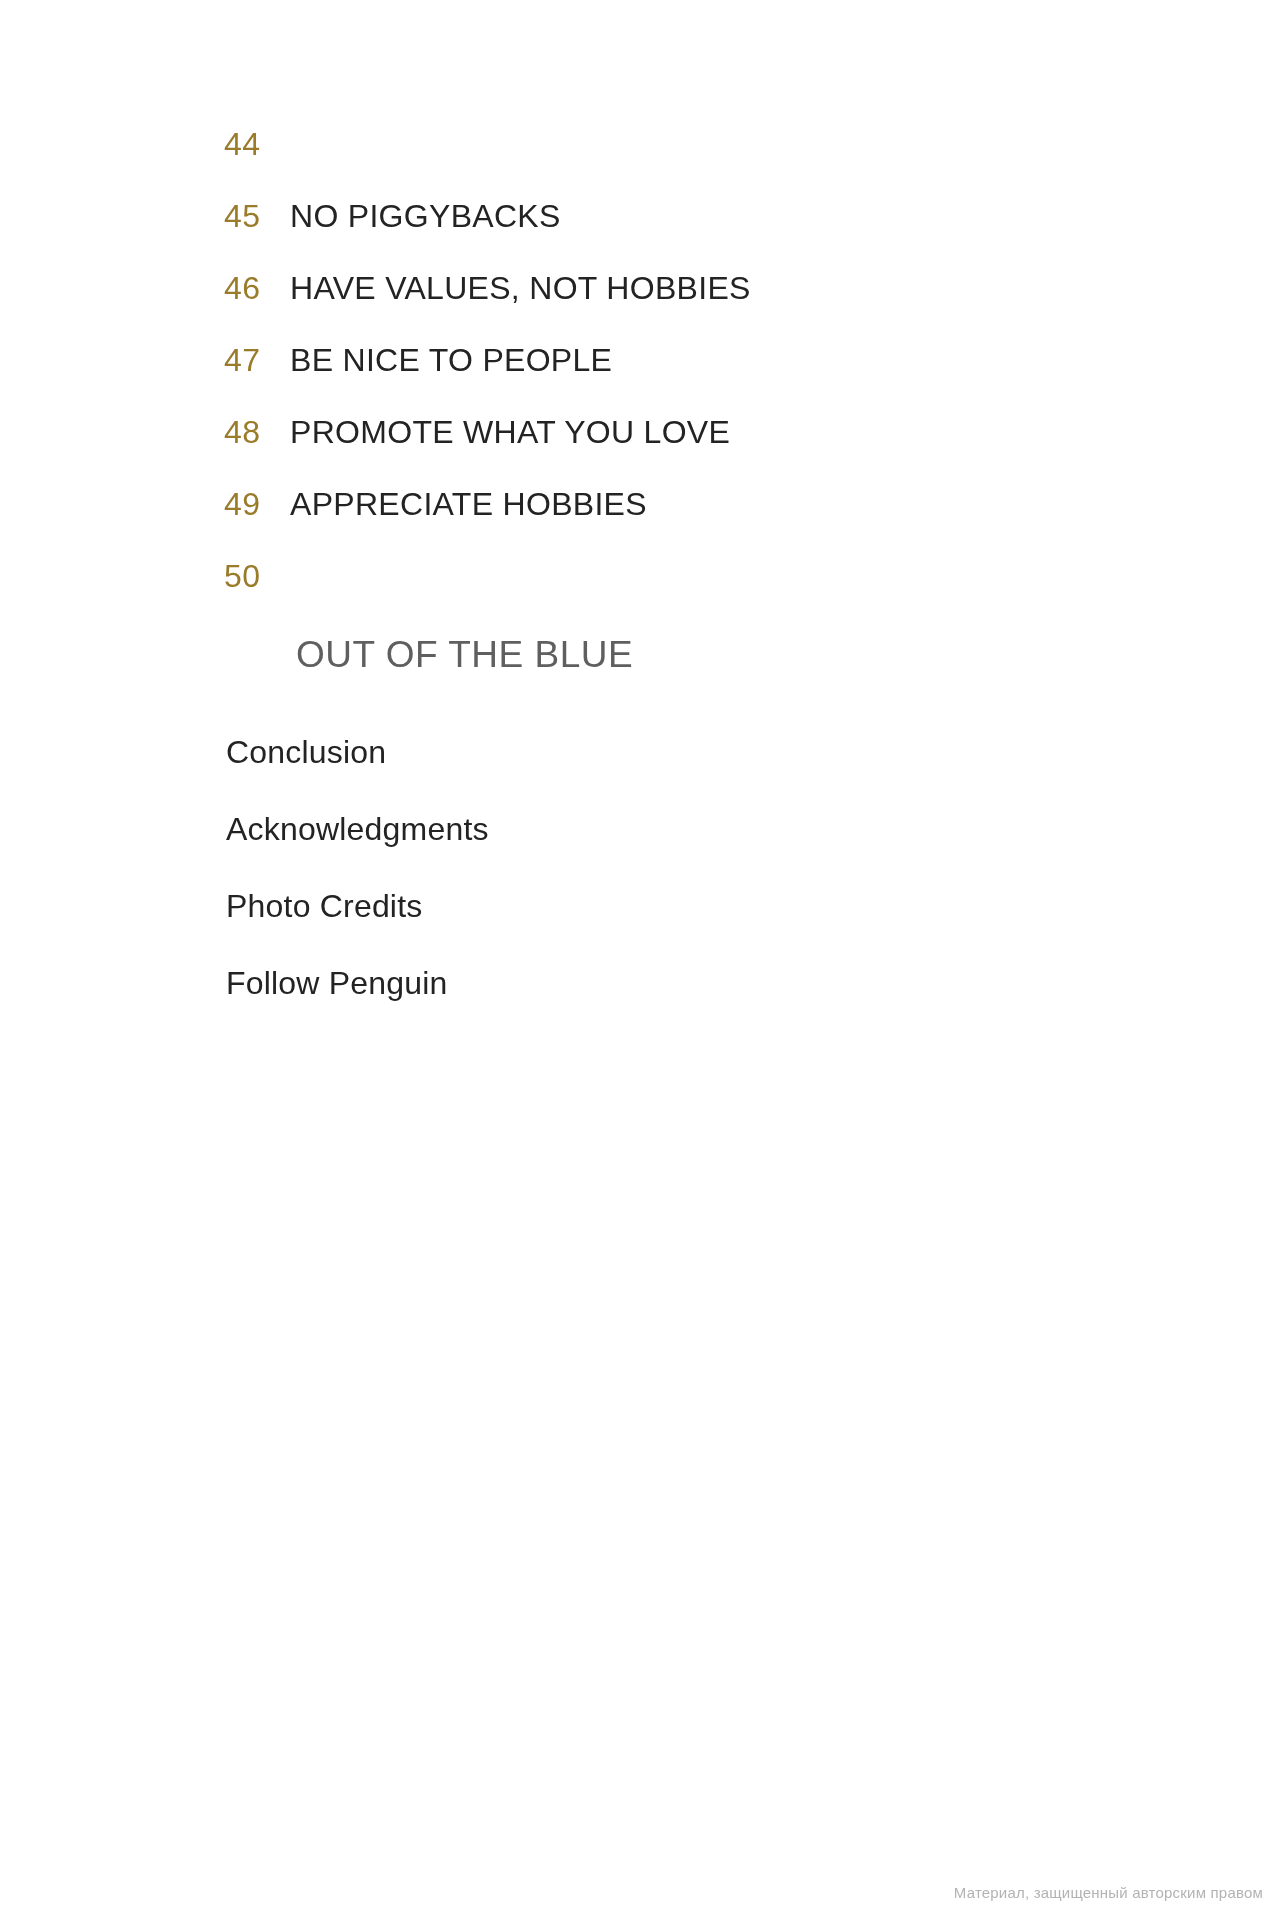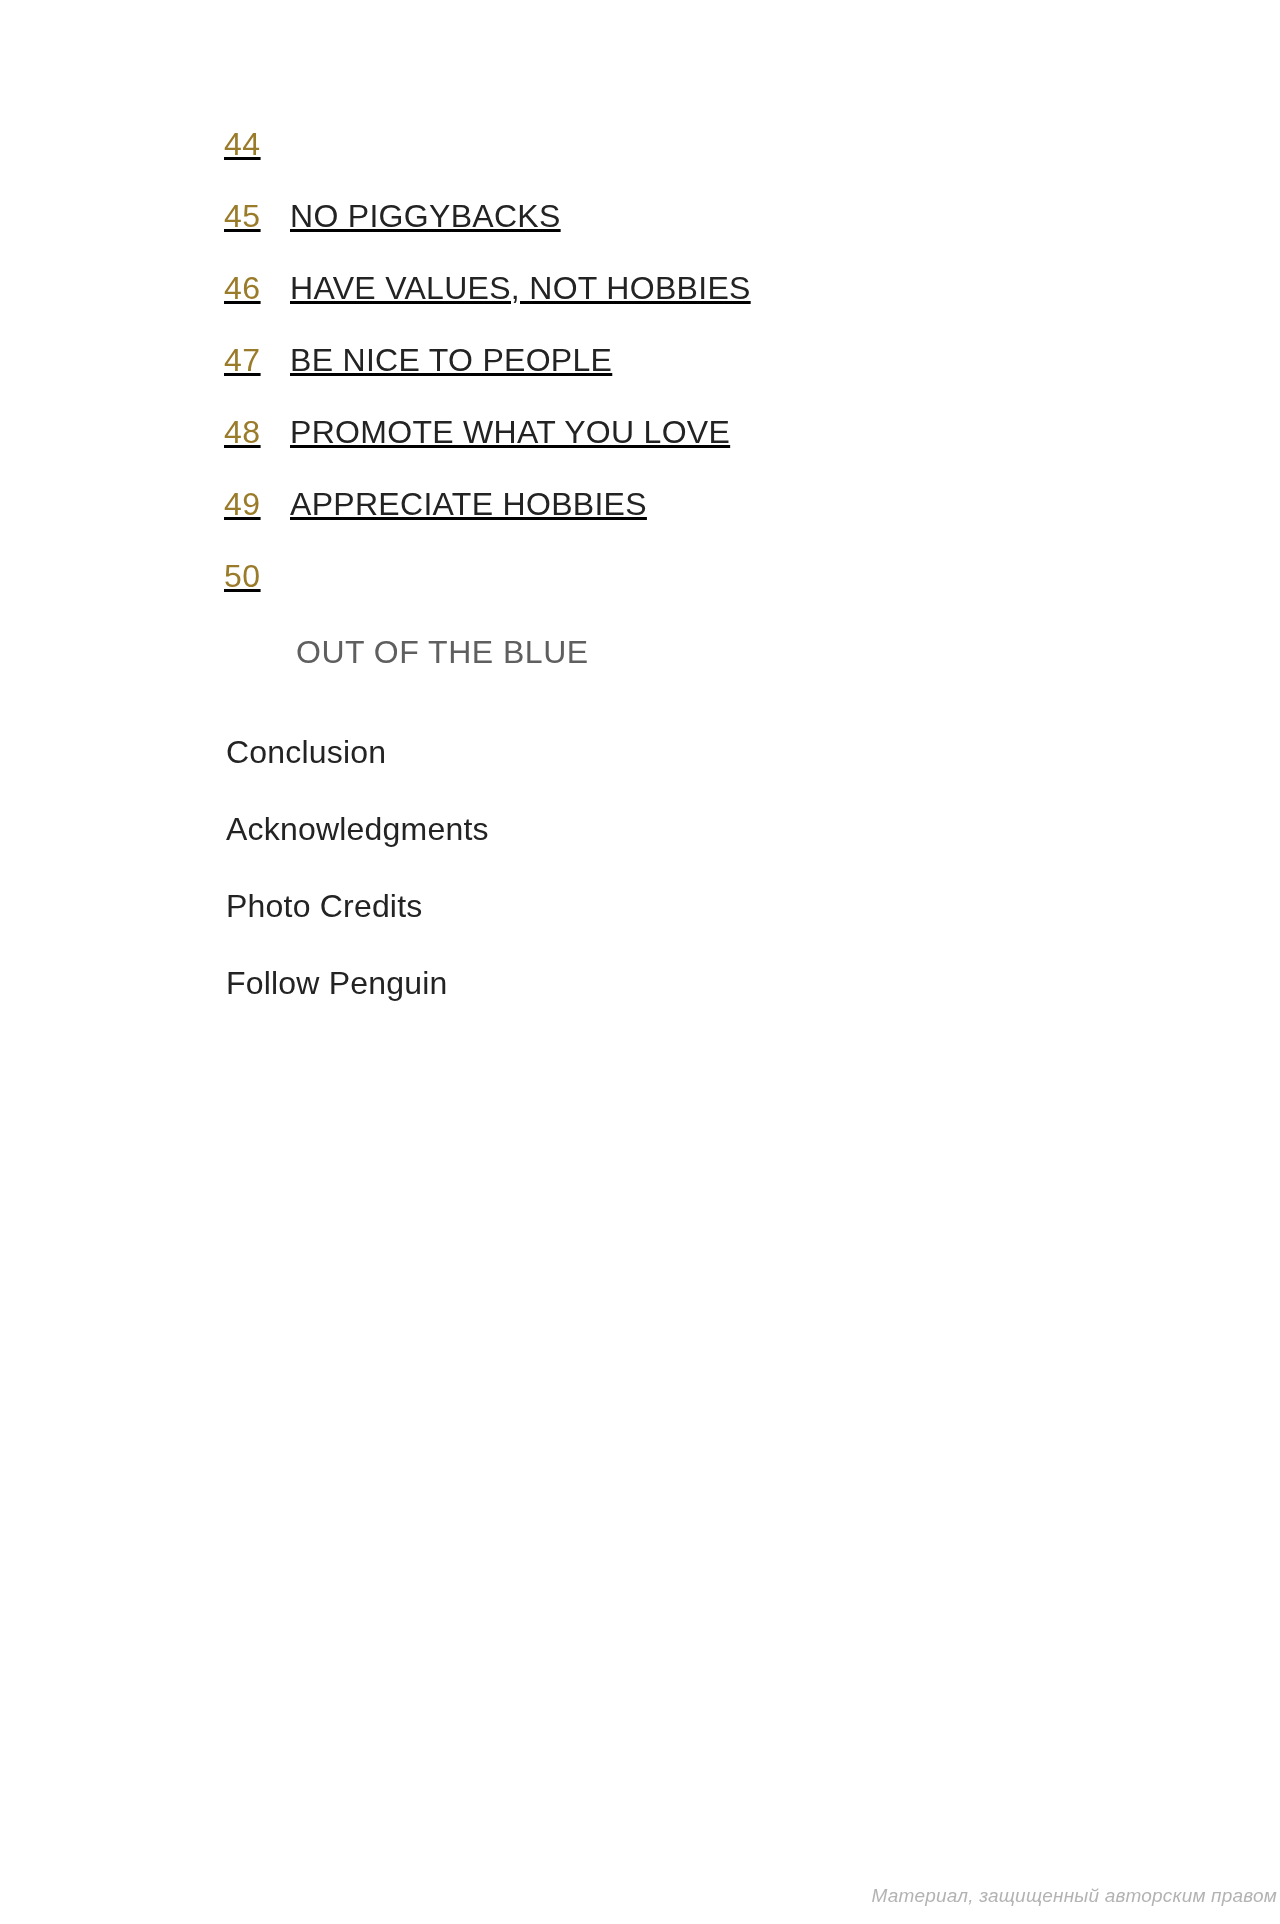--- a/index.html
+++ b/index.html
@@ -28,41 +28,40 @@
     display: flex;
     flex-direction: column;
   }
   .toc-row {
     display: flex;
     flex-direction: row;
     align-items: flex-end;
     height: 72px;
     line-height: 72px;
     white-space: nowrap;
-    text-decoration: underline;
   }
   .toc-num {
     display: inline-block;
     width: 66px;
     font-size: 32px;
     color: #9a7b2a;
     letter-spacing: 0.5px;
   }
   .toc-title {
     font-size: 32px;
     color: #232323;
     letter-spacing: 0.3px;
   }
 
   
   .section-label {
     position: absolute;
     left: 296px;
     top: 633px;
-    font-size: 32px;
+    font-size: 37px;
     line-height: 1.2;
     color: #5f5f5f;
     letter-spacing: 0.5px;
     white-space: nowrap;
   }
 
   
   .back-matter {
     position: absolute;
     left: 216px;
@@ -76,28 +75,27 @@
     font-size: 32px;
     color: #232323;
     letter-spacing: 0.2px;
     white-space: nowrap;
     margin-left: 10px;
   }
 
   
   .copyright {
     position: absolute;
-    right: 3px;
+    right: 17px;
     top: 1884px;
-    font-size: 19px;
+    font-size: 15px;
     line-height: 1.25;
     color: #b3b3b3;
     letter-spacing: 0.2px;
     white-space: nowrap;
-    font-style: italic;
   }
 </style>
 </head>
 <body>
 
 <div class="page">
 
   <div class="toc-list">
     <div class="toc-row">
       <span class="toc-num">44</span>

